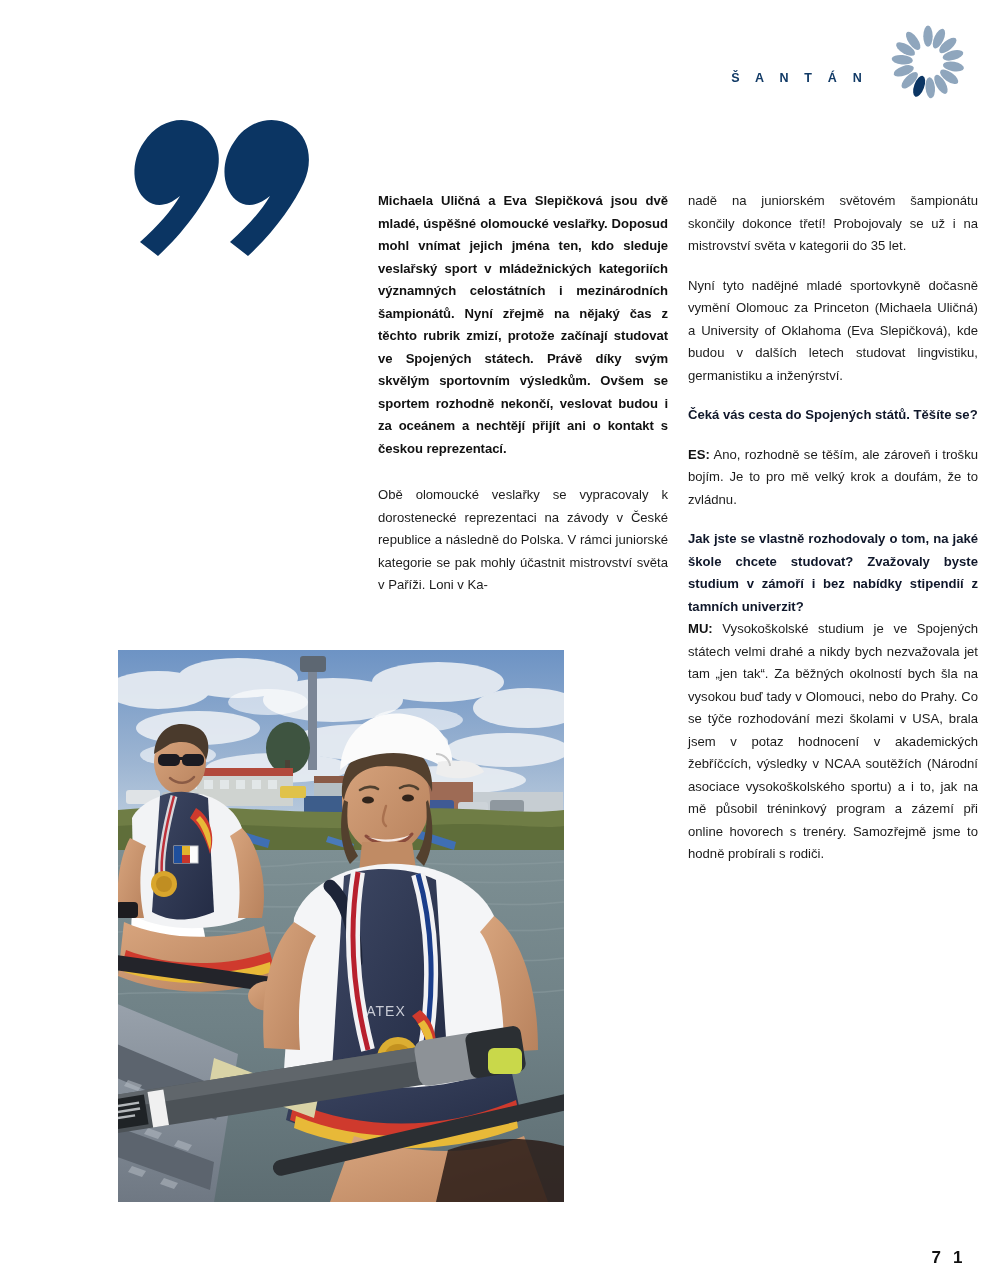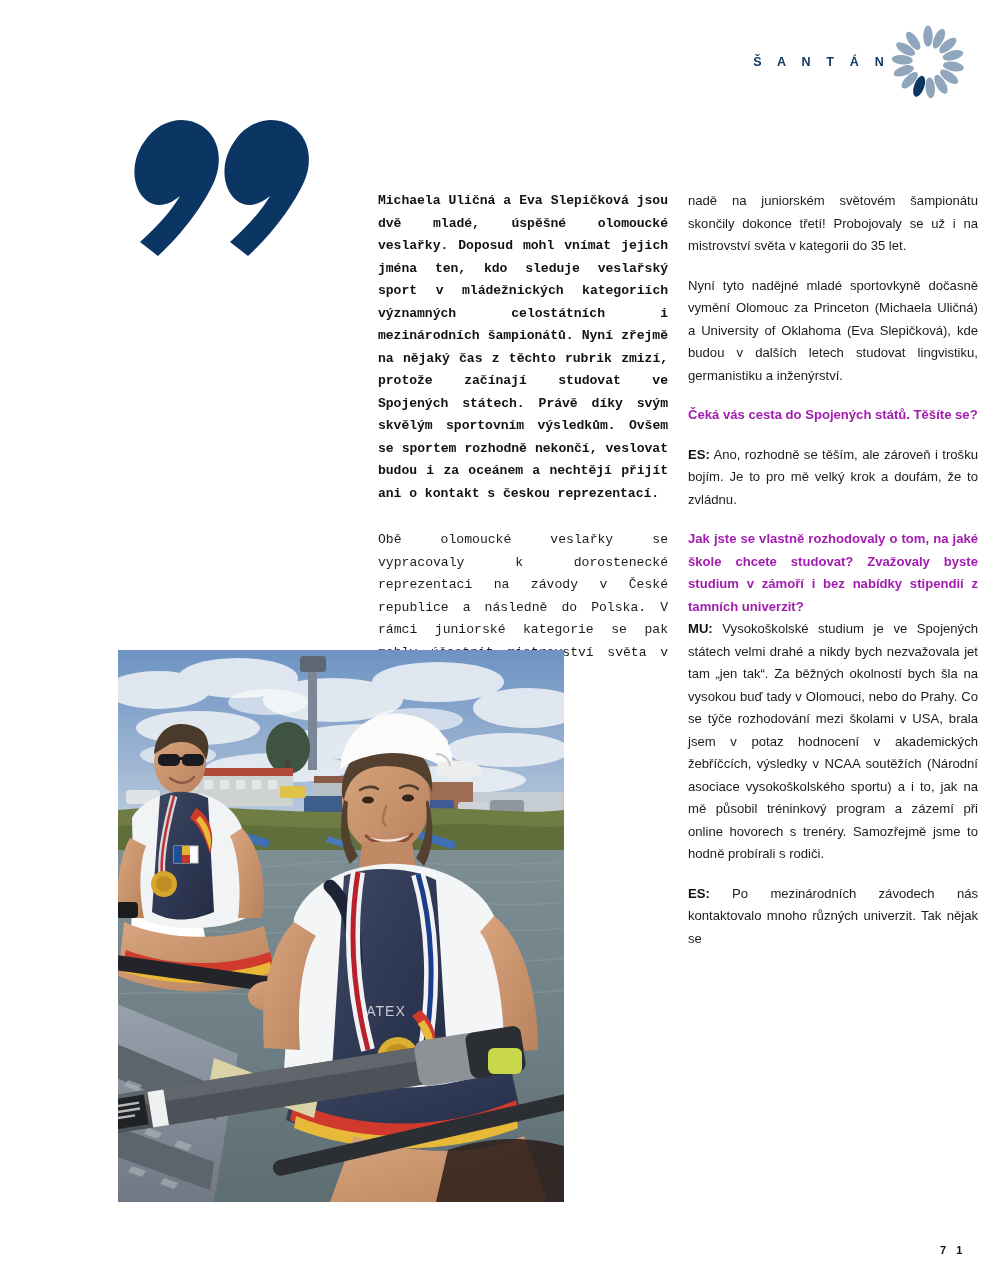--- a/index.html
+++ b/index.html
@@ -21,21 +21,22 @@
     height: 1286px;
     background: #ffffff;
   }
 
   
   .masthead {
     position: absolute;
     top: 50px;
     right: 34px;
     display: flex;
-    align-items: flex-start;
+    align-items: center;
+    gap: 22px;
   }
   .masthead-title {
     font-size: 12.5px;
     font-weight: bold;
     letter-spacing: 6.2px;
     color: #113a66;
     line-height: 1;
     padding-top: 6px;
   }
   .logo-mark {
@@ -53,21 +54,21 @@
     width: 190px;
     height: 180px;
   }
 
   
   .col {
     position: absolute;
     top: 190px;
     width: 290px;
   }
-  .col-left  { left: 378px; font-family: Liberation Mono, monospace; }
+  .col-left  { left: 378px; }
   .col-right { left: 688px; }
 
   .col p {
     margin: 0 0 17px 0;
     font-size: 13.1px;
     line-height: 1.72;
     text-align: justify;
     text-justify: inter-word;
     color: #1c1c1c;
     hyphens: none;
@@ -76,21 +77,21 @@
 
   p.lead {
     font-weight: bold;
     letter-spacing: -0.05px;
     color: #111;
     margin-bottom: 24px;
   }
 
   p.question {
     font-weight: bold;
-    color: #a21caf;
+    color: #0f172a;
     margin-bottom: 0;
     text-align: justify;
   }
   p.answer {
     margin-top: 0;
   }
   p.answer .speaker,
   p.qa-speaker {
     font-weight: bold;
     color: #111;
@@ -106,22 +107,22 @@
     height: 552px;
     overflow: hidden;
     background: #d946ef;
   }
   .photo svg { display: block; width: 100%; height: 100%; }
 
   
   .folio {
     position: absolute;
     right: 34px;
-    bottom: 30px;
-    font-size: 11px;
+    bottom: 18px;
+    font-size: 17px;
     font-weight: bold;
     letter-spacing: 3.6px;
     color: #111;
   }
 </style>
 </head>
 <body>
 
 <div class="page">
 
@@ -183,21 +184,20 @@
     <p>Nyní tyto nadějné mladé sportovkyně dočasně vymění Olomouc za Princeton (Michaela Uličná) a University of Oklahoma (Eva Slepičková), kde budou v dalších letech studovat lingvistiku, germanistiku a inženýrství.</p>
 
 
     <p class="question">Čeká vás cesta do Spojených států. Těšíte se?</p>
 
     <p class="answer spaced-top"><span class="speaker">ES:</span><span> Ano, rozhodně se těším, ale zároveň i trošku bojím. Je to pro mě velký krok a doufám, že to zvládnu.</span></p>
 
     <p class="question">Jak jste se vlastně rozhodovaly o tom, na jaké škole chcete studovat? Zvažovaly byste studium v zámoří i bez nabídky stipendií z tamních univerzit?</p>
     <p class="answer"><span class="speaker">MU:</span><span> Vysokoškolské studium je ve Spojených státech velmi drahé a nikdy bych nezvažovala jet tam „jen tak“. Za běžných okolností bych šla na vysokou buď tady v Olomouci, nebo do Prahy. Co se týče rozhodování mezi školami v USA, brala jsem v potaz hodnocení v akademických žebříčcích, výsledky v NCAA soutěžích (Národní asociace vysokoškolského sportu) a i to, jak na mě působil tréninkový program a zázemí při online hovorech s trenéry. Samozřejmě jsme to hodně probírali s rodiči.</span></p>
 
-    <p class="answer spaced-top"><span class="speaker">ES:</span><span> Po mezinárodních závodech nás kontaktovalo mnoho různých univerzit. Tak nějak se</span></p>
   </div>
 
   <div class="photo">
     <svg viewBox="0 0 446 552" preserveAspectRatio="xMidYMid slice" aria-hidden="true">
       <defs>
         <linearGradient id="sky" x1="0" y1="0" x2="0" y2="1">
           <stop offset="0%" stop-color="#6d93c4"></stop>
           <stop offset="55%" stop-color="#9db5d2"></stop>
           <stop offset="100%" stop-color="#cbd8e4"></stop>
         </linearGradient>

